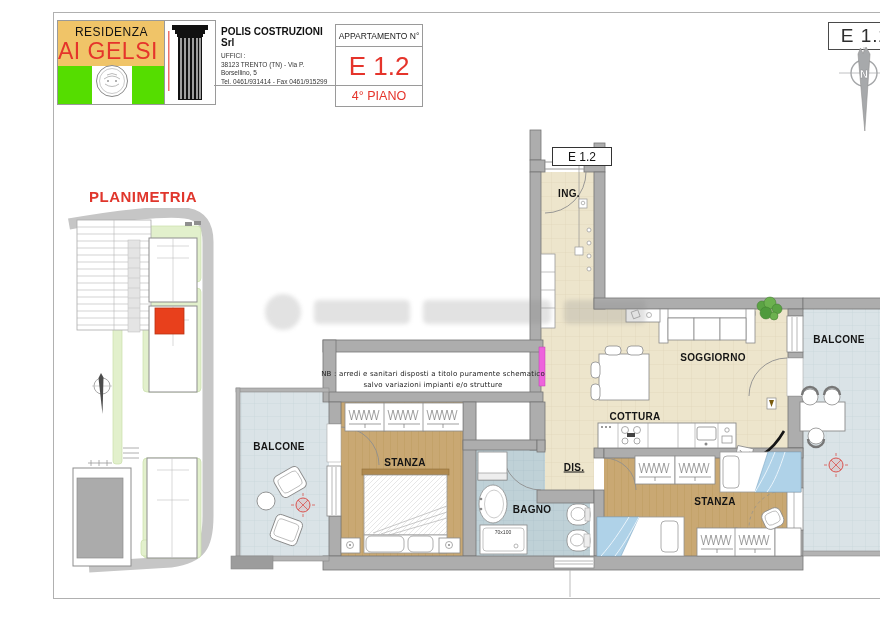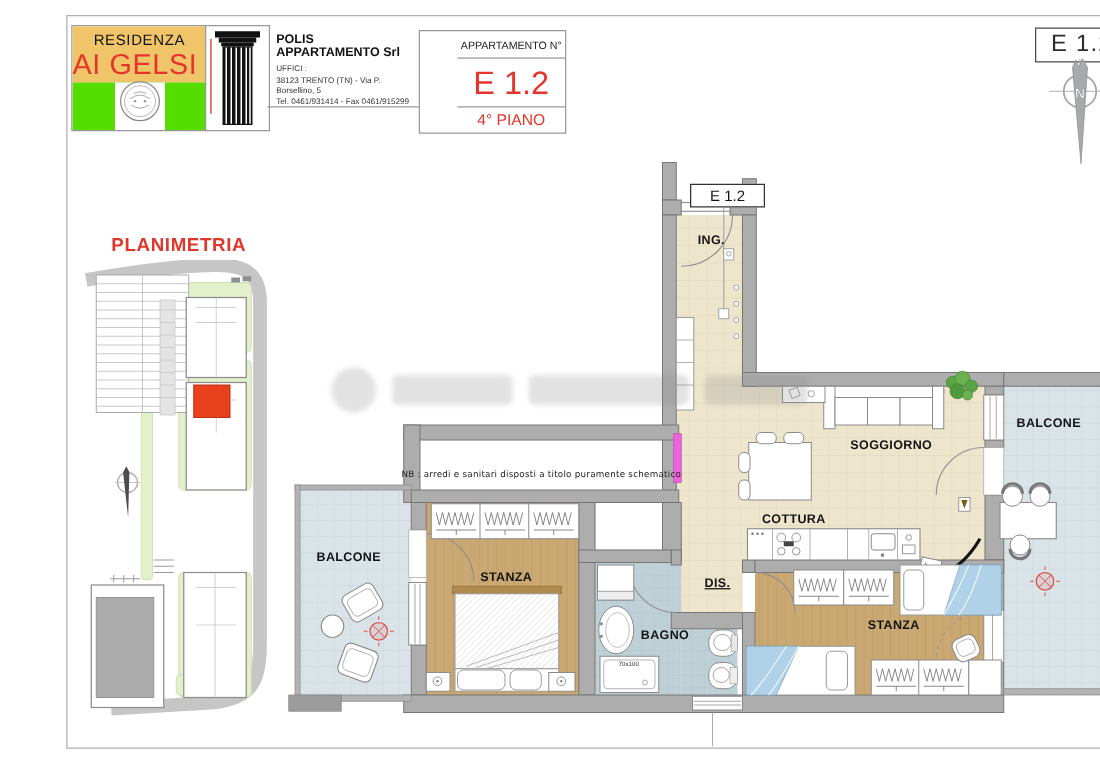--- a/index.html
+++ b/index.html
@@ -12,21 +12,21 @@
   .logo-tan{position:absolute;left:0;top:0;width:107px;height:45px;background:#F0C468;}
   .logo-green{position:absolute;left:0;top:45px;width:107px;height:38px;background:#55DD00;}
   .logo-white{position:absolute;left:34px;top:45px;width:40px;height:38px;background:#fff;}
   .logo-line1{position:absolute;left:0;top:4px;width:107px;text-align:center;font-size:12px;color:#111;letter-spacing:.5px;}
   .logo-line2{position:absolute;left:0;top:17px;width:107px;text-align:left;font-size:23px;color:#E5342B;letter-spacing:.5px;}
   .column-box{left:131px;top:20px;width:50px;height:83px;border:1px solid #9a9a9a;background:#fff;}
   .company{left:188px;top:26px;width:112px;height:60px;}
   .company .name{font-size:10px;font-weight:bold;color:#111;margin-bottom:4px;}
   .company .small{font-size:6.5px;color:#333;line-height:8.5px;}
   .hline{background:#9a9a9a;height:1px;}
-  .apt-box{left:302px;top:24px;width:86px;height:81px;border:1px solid #9a9a9a;display:flex;flex-direction:column;background:#fff;padding-left:30px;}
+  .apt-box{left:302px;top:24px;width:86px;height:81px;border:1px solid #9a9a9a;display:flex;flex-direction:column;background:#fff;}
   .apt-label{height:21px;border-bottom:1px solid #9a9a9a;font-size:8.5px;color:#222;display:flex;align-items:center;justify-content:center;}
   .apt-num{flex:1;display:flex;align-items:center;justify-content:center;font-size:26px;color:#E5342B;border-bottom:1px solid #9a9a9a;}
   .apt-floor{height:20px;display:flex;align-items:center;justify-content:center;font-size:12.5px;color:#E5342B;}
   .unit-ref{left:795px;top:22px;width:73px;height:26px;border:1.2px solid #4a4a4a;background:#fff;
             display:flex;align-items:center;justify-content:center;font-size:19px;color:#2e2e2e;letter-spacing:1px;}
   .plani-title{left:40px;top:188px;width:140px;text-align:center;font-size:15px;font-weight:bold;color:#E0362C;letter-spacing:.5px;}
   
   .rlabel{transform:translate(-50%,-50%);font-size:10px;font-weight:bold;color:#141414;letter-spacing:.3px;white-space:nowrap;}
   .tinylabel{transform:translate(-50%,-50%);font-size:5px;color:#333;white-space:nowrap;}
   .unit-tag{left:519px;top:147px;width:58px;height:17px;border:1.3px solid #333;background:#fff;
@@ -72,21 +72,21 @@
           <line x1="20" y1="17" x2="20" y2="78"></line>
         <line x1="24" y1="17" x2="24" y2="78"></line>
           <line x1="28" y1="17" x2="28" y2="78"></line>
         <line x1="32" y1="17" x2="32" y2="78"></line>
           <line x1="35" y1="17" x2="35" y2="78"></line>
       </g>
     </svg>
   </div>
 
   <div class="abs company">
-    <div class="name">POLIS APPARTAMENTO Srl</div>
+    <div class="name">POLIS COSTRUZIONI Srl</div>
     <div class="small">UFFICI :</div>
     <div class="small">38123 TRENTO (TN) - Via P. Borsellino, 5</div>
     <div class="small">Tel. 0461/931414 - Fax 0461/915299</div>
   </div>
   <div class="abs hline" style="left:181px;top:85px;width:121px;"></div>
 
   <div class="abs apt-box">
     <div class="apt-label">APPARTAMENTO N°</div>
     <div class="apt-num">E 1.2</div>
     <div class="apt-floor">4° PIANO</div>
@@ -463,14 +463,15 @@
   <div class="abs rlabel" style="left:541px;top:467px;text-decoration:underline;">DIS.</div>
   <div class="abs rlabel" style="left:499px;top:509px;">BAGNO</div>
   <div class="abs rlabel" style="left:372px;top:462px;">STANZA</div>
   <div class="abs rlabel" style="left:682px;top:501px;">STANZA</div>
   <div class="abs rlabel" style="left:246px;top:446px;">BALCONE</div>
   <div class="abs rlabel" style="left:806px;top:339px;">BALCONE</div>
   <div class="abs tinylabel" style="left:470px;top:532px;">70x100</div>
 
   <div class="abs nb-note">
     <div>NB : arredi e sanitari disposti a titolo puramente schematico</div>
+    <div>salvo variazioni impianti e/o strutture</div>
   </div>
 </div>
 
 </body></html>

